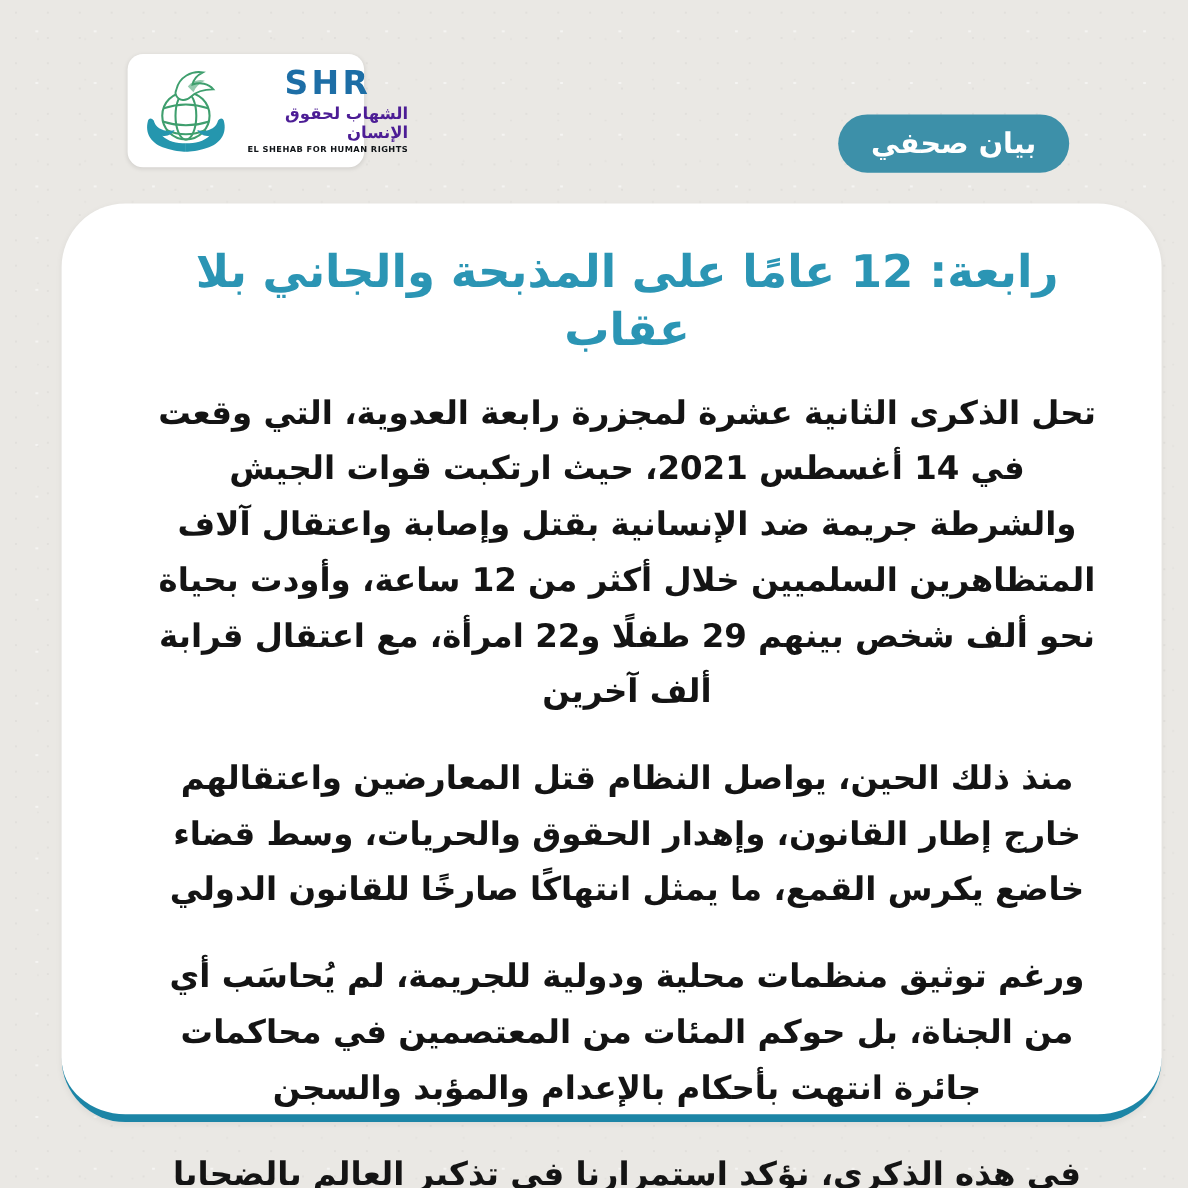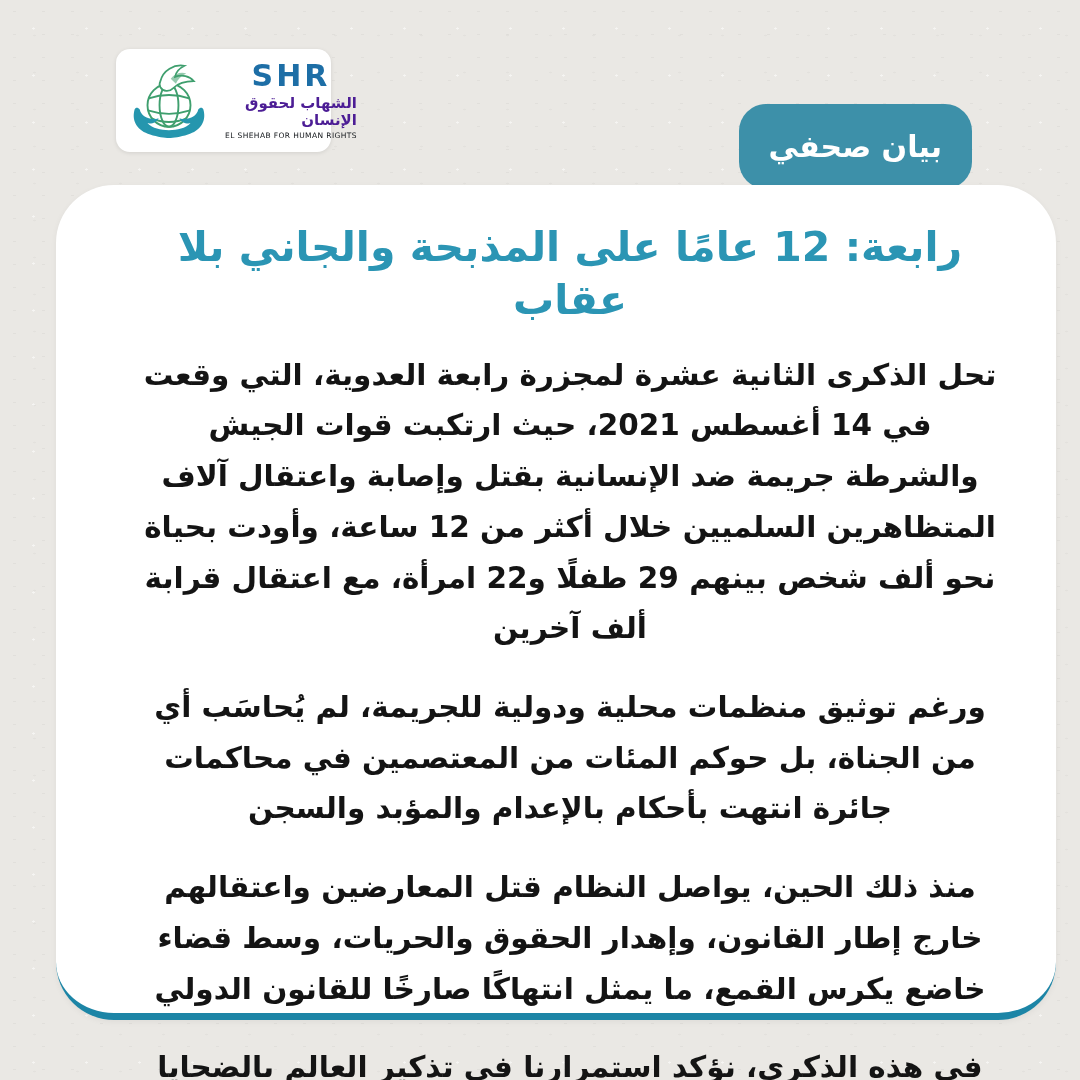--- a/index.html
+++ b/index.html
@@ -24,28 +24,28 @@
     position:absolute;left:116px;top:49px;width:215px;height:103px;
     background:#ffffff;border-radius:14px;
     box-shadow:0 1px 4px rgba(0,0,0,.10);
     display:flex;align-items:center;padding:22px 10px;box-sizing:border-box;
   }
   .logo-emblem{width:86px;height:88px;flex:0 0 auto;}
   .logo-divider{width:2px;height:72px;background:#ccd6dc;margin:0 9px 0 4px;}
   .logo-text{display:flex;flex-direction:column;align-items:center;justify-content:center;flex:1;}
   .logo-shr{font-size:30px;font-weight:bold;color:#1d6ea6;letter-spacing:3px;line-height:1;}
   .logo-arabic{font-size:15px;font-weight:bold;color:#4c1d95;margin-top:4px;line-height:1.1;direction:rtl;}
-  .logo-english{font-size:7.5px;font-weight:normal;color:#101418;letter-spacing:.4px;margin-top:3px;white-space:nowrap;}
+  .logo-english{font-size:7.5px;font-weight:bold;color:#101418;letter-spacing:.4px;margin-top:3px;white-space:nowrap;}
 
   
   .badge{
-    position:absolute;top:104px;right:108px;height:65px;
+    position:absolute;top:104px;right:108px;height:53px;
     background:#3d90a9;color:#ffffff;border-radius:27px;
-    padding:10px 30px;display:flex;align-items:center;
-    font-size:30px;font-weight:bold;direction:rtl;
+    padding:0 30px;display:flex;align-items:center;
+    font-size:26px;font-weight:bold;direction:rtl;
   }
 
   
   .card{
     position:absolute;left:56px;top:185px;width:1000px;height:835px;
     background:#ffffff;border-radius:58px;
     border-bottom:7px solid #1c85a6;
     box-sizing:border-box;padding:36px 56px 0 84px;
     direction:rtl;text-align:center;
     box-shadow:0 2px 6px rgba(0,0,0,.05);
@@ -93,19 +93,19 @@
       <div class="logo-english">EL SHEHAB FOR HUMAN RIGHTS</div>
     </div>
   </div>
 
   <div class="badge">بيان صحفي</div>
 
   <main class="card">
     <h1>رابعة: 12 عامًا على المذبحة والجاني بلا عقاب</h1>
 
     <p>تحل الذكرى الثانية عشرة لمجزرة رابعة العدوية، التي وقعت في 14 أغسطس 2021، حيث ارتكبت قوات الجيش والشرطة جريمة ضد الإنسانية بقتل وإصابة واعتقال آلاف المتظاهرين السلميين خلال أكثر من 12 ساعة، وأودت بحياة نحو ألف شخص بينهم 29 طفلًا و22 امرأة، مع اعتقال قرابة ألف آخرين</p>
+    <p>منذ ذلك الحين، يواصل النظام قتل المعارضين واعتقالهم خارج إطار القانون، وإهدار الحقوق والحريات، وسط قضاء خاضع يكرس القمع، ما يمثل انتهاكًا صارخًا للقانون الدولي</p>
     <p>ورغم توثيق منظمات محلية ودولية للجريمة، لم يُحاسَب أي من الجناة، بل حوكم المئات من المعتصمين في محاكمات جائرة انتهت بأحكام بالإعدام والمؤبد والسجن</p>
-    <p>منذ ذلك الحين، يواصل النظام قتل المعارضين واعتقالهم خارج إطار القانون، وإهدار الحقوق والحريات، وسط قضاء خاضع يكرس القمع، ما يمثل انتهاكًا صارخًا للقانون الدولي</p>
     <p>في هذه الذكرى، نؤكد استمرارنا في تذكير العالم بالضحايا والمعتقلين، ونسعى لرفع قضيتهم أمام المحاكم الدولية لمحاسبة كل من أجرم بحقهم</p>
 
   </main>
 
 </div>
 
 </body></html>

